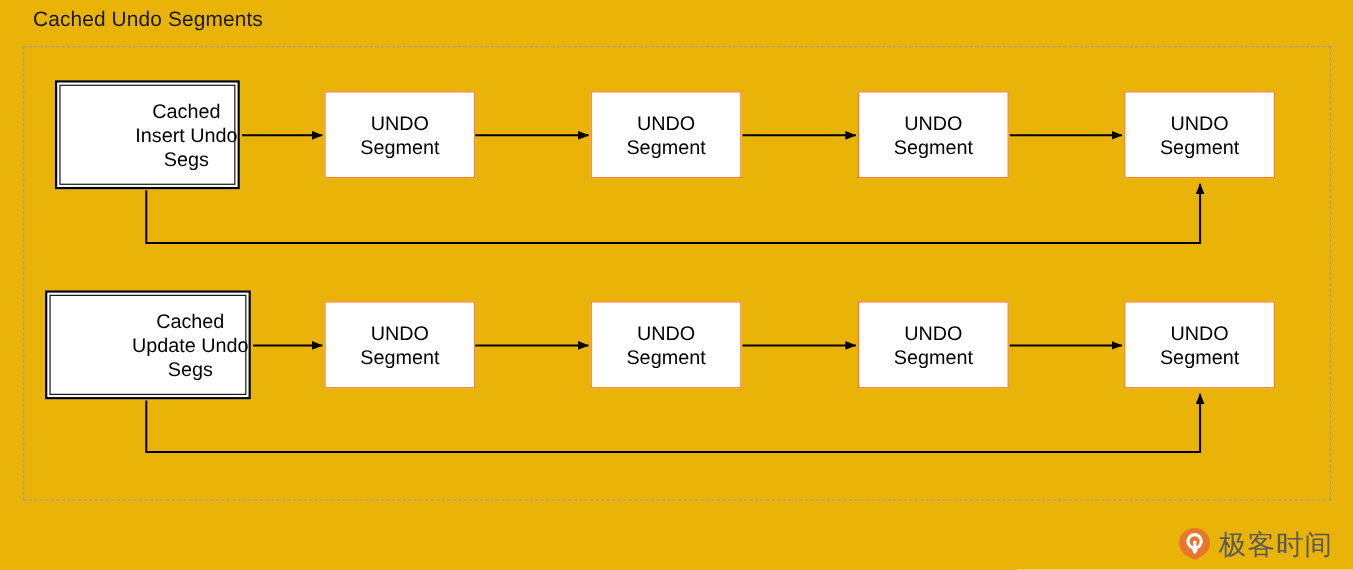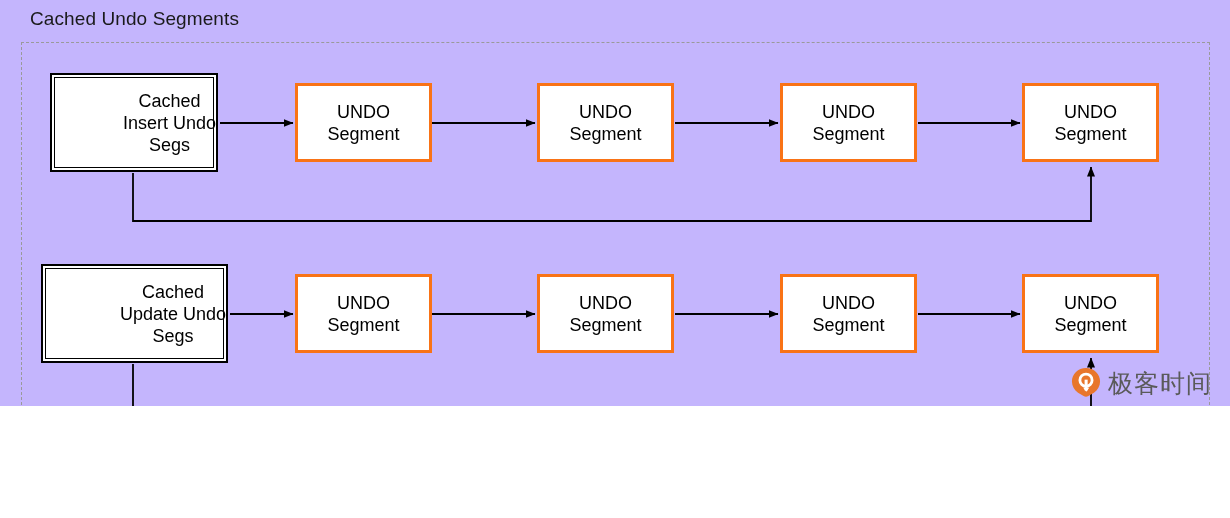--- a/index.html
+++ b/index.html
@@ -6,22 +6,22 @@
     margin: 0;
     padding: 0;
     background: #ffffff;
   }
   body {
     font-family: "Liberation Sans", sans-serif;
   }
   #canvas {
     position: relative;
     width: 1230px;
-    height: 406px;
-    background: #c4b5fd;
+    height: 518px;
+    background: #eab308;
     overflow: hidden;
   }
   .diagram-title {
     position: absolute;
     left: 30px;
     top: 8px;
     font-size: 19px;
     color: #1a1a1a;
     letter-spacing: 0.1px;
     white-space: nowrap;
@@ -63,21 +63,21 @@
     line-height: 22px;
     color: #000000;
     text-align: center;
     white-space: pre-line;
     position: relative;
     z-index: 2;
   }
   .undo-box {
     position: absolute;
     box-sizing: border-box;
-    border: 3px solid #f97316;
+    border: 1px solid #f97316;
     background: #ffffff;
     display: flex;
     align-items: center;
     justify-content: center;
   }
   .undo-box .label {
     font-size: 18px;
     line-height: 22px;
     color: #000000;
     text-align: center;

